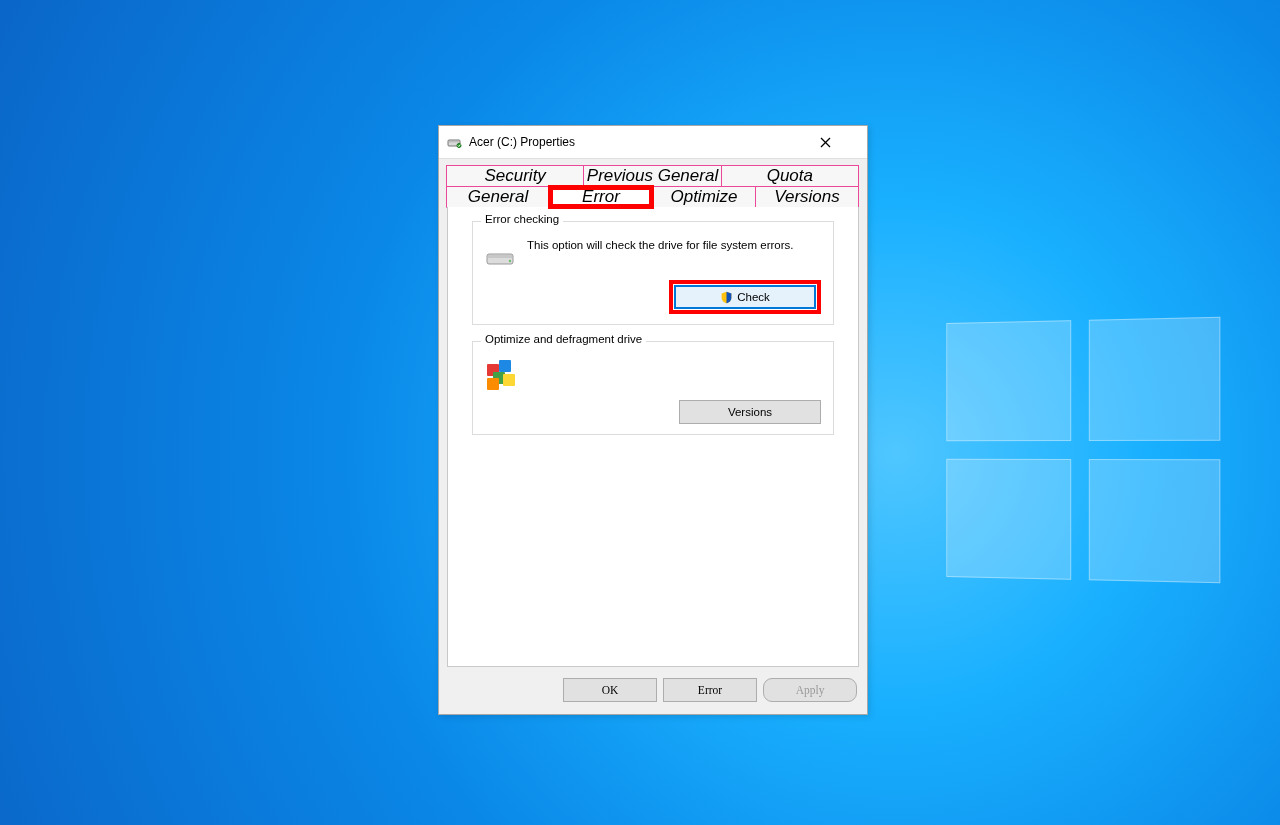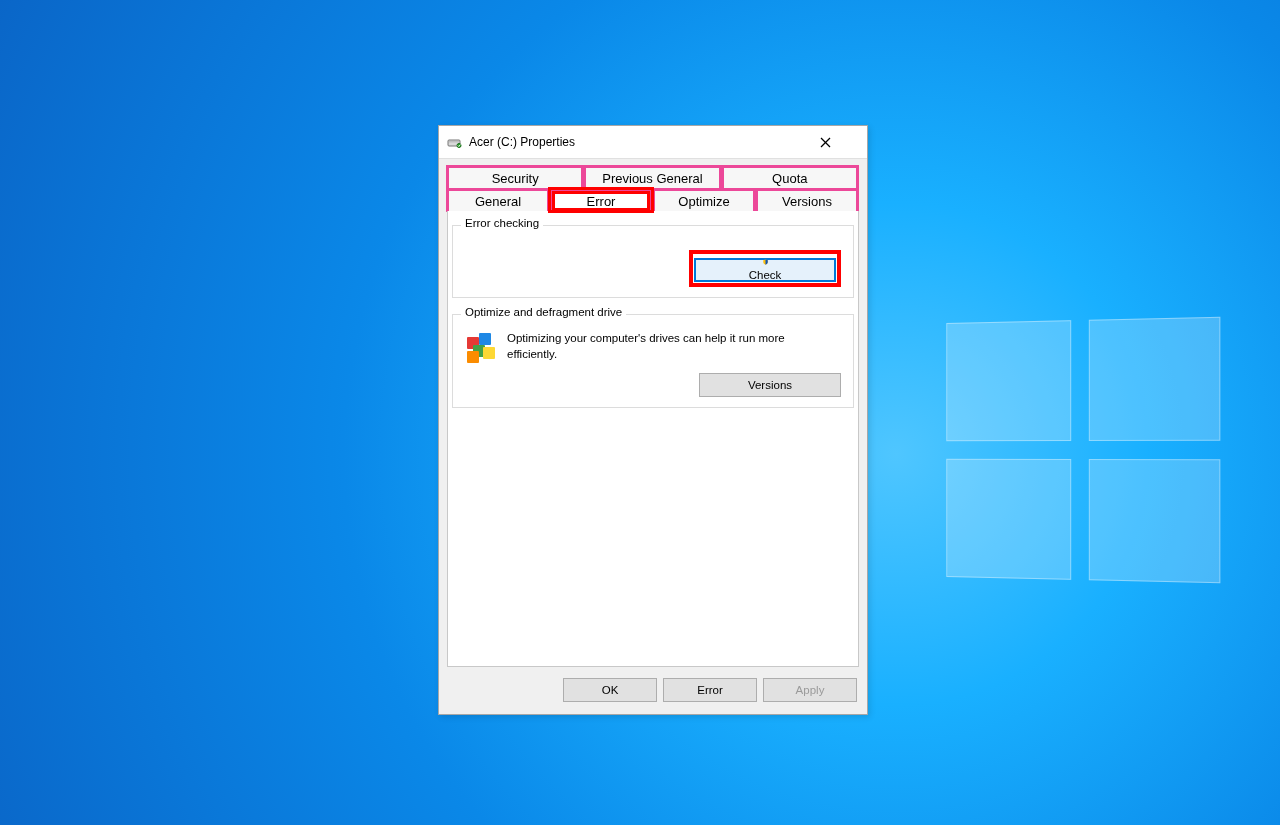--- a/index.html
+++ b/index.html
@@ -95,28 +95,29 @@
     display: flex;
     flex-direction: column;
   }
   .tab-row {
     display: flex;
   }
   .tab {
     flex: 1;
     height: 20px;
     background: #f7f7f7;
-    border: 3px solid #ec4899;
+    border: 1px solid #ec4899;
     border-bottom: 1px solid #c8c8c8;
-    font-size: 13px;
+    font-size: 17px;
     display: flex;
     align-items: center;
     justify-content: center;
     margin-left: -1px;
     cursor: default;
+    font-style: italic;
   }
   .tab.active {
     background: #ffffff;
     border-bottom: 1px solid #ffffff;
     position: relative;
     z-index: 2;
   }
   .tab-row.top .tab { border-bottom: none; }
 
   .highlight-red {
@@ -129,21 +130,21 @@
     padding: 1px;
     display: inline-block;
   }
 
   .tab-content {
     margin: 0 8px;
     flex: 1;
     background: #ffffff;
     border: 1px solid #c8c8c8;
     border-top: none;
-    padding: 8px 4px;
+    padding: 8px 24px;
     display: flex;
     flex-direction: column;
     gap: 10px;
     position: relative;
     top: -1px;
   }
 
   .groupbox {
     border: 1px solid #dcdcdc;
     position: relative;
@@ -192,31 +193,32 @@
     align-items: center;
     justify-content: center;
     padding: 0 10px;
     cursor: default;
     gap: 4px;
   }
   .btn.focus {
     border: 1px solid #0078d7;
     box-shadow: 0 0 0 1px #0078d7 inset;
     background: #e5f1fb;
-    flex-direction: column;
   }
   .btn.disabled {
     color: #9a9a9a;
+    border-radius: 9px;
   }
 
   .dialog-footer {
     display: flex;
     justify-content: flex-end;
     gap: 6px;
     padding: 10px 10px 12px 10px;
+    font-family: Liberation Serif, serif;
   }
   .dialog-footer .btn { min-width: 72px; }
 
   .defrag-icon {
     position: relative;
     width: 32px; height: 32px;
   }
   .cube {
     position: absolute;
     width: 12px; height: 12px;
@@ -271,20 +273,30 @@
           <div class="tab">Optimize</div>
           <div class="tab">Versions</div>
         </div>
       </div>
     </div>
 
     <div class="tab-content">
 
       <div class="groupbox">
         <span class="legend">Error checking</span>
+        <div class="group-body">
+          <span class="gicon">
+            <svg width="32" height="32" viewBox="0 0 32 32">
+              <rect x="2" y="14" width="26" height="10" rx="2" fill="#dcdcdc" stroke="#999"></rect>
+              <rect x="3" y="15" width="24" height="3" fill="#c7c7c7"></rect>
+              <circle cx="25" cy="21" r="1.2" fill="#6ec06e"></circle>
+            </svg>
+          </span>
+          <div class="gtext">This option will check the drive for file system errors.</div>
+        </div>
         <div class="group-actions">
           <span class="check-highlight">
             <span class="btn focus">
               <svg width="13" height="13" viewBox="0 0 16 16">
                 <path d="M8 1 L14 3 V8 C14 12 11 14.5 8 15 C5 14.5 2 12 2 8 V3 Z" fill="#ffc20e"></path>
                 <path d="M8 1 L14 3 V8 C14 12 11 14.5 8 15 V1 Z" fill="#0f52ba"></path>
               </svg>
               <span>Check</span>
             </span>
           </span>
@@ -296,21 +308,20 @@
         <div class="group-body">
           <span class="gicon">
             <span class="defrag-icon">
               <span class="cube" style="left:2px;top:4px;background:#e53935;"></span>
               <span class="cube" style="left:14px;top:0px;background:#1e88e5;"></span>
               <span class="cube" style="left:8px;top:12px;background:#43a047;"></span>
               <span class="cube" style="left:18px;top:14px;background:#fdd835;"></span>
               <span class="cube" style="left:2px;top:18px;background:#fb8c00;"></span>
             </span>
           </span>
-          <div class="gtext">Optimizing your computer's drives can help it run more efficiently.</div>
         </div>
         <div class="group-actions">
           <span class="btn">
             <span>Versions</span>
           </span>
         </div>
       </div>
 
     </div>
 

